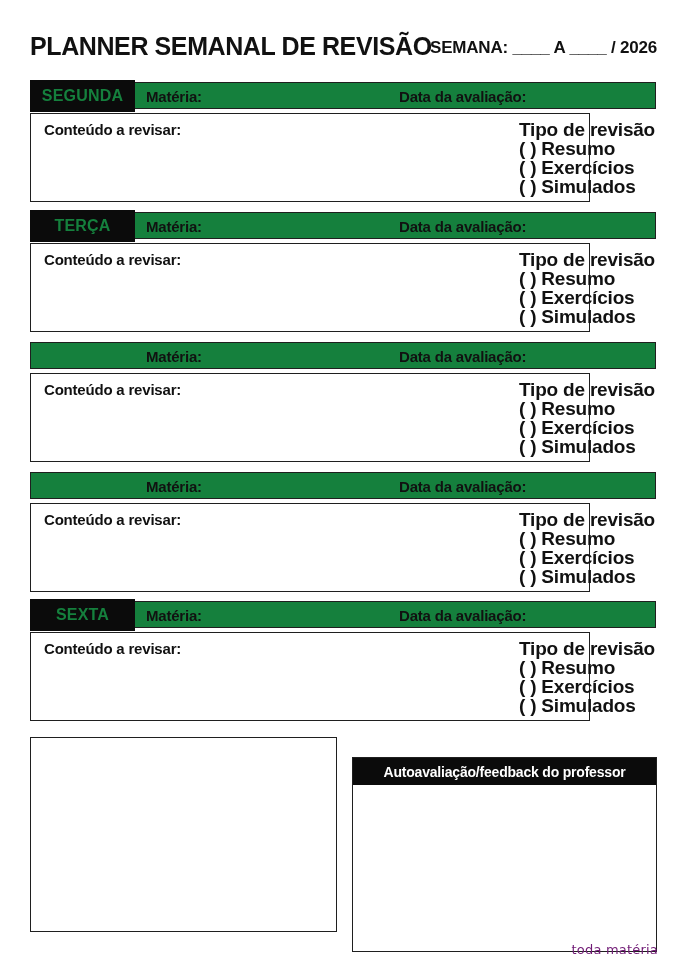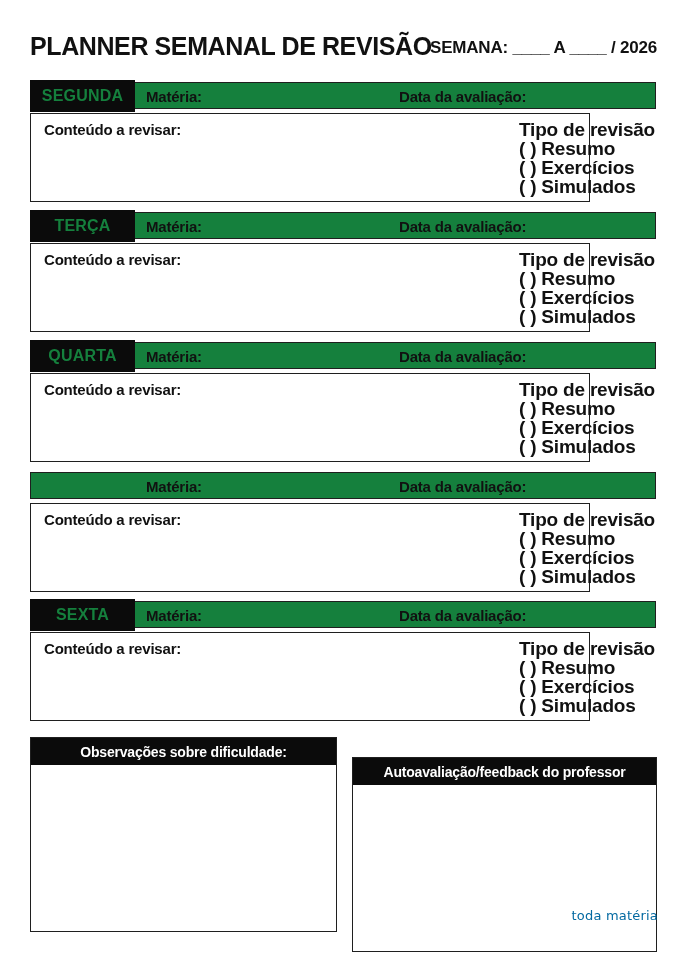--- a/index.html
+++ b/index.html
@@ -80,24 +80,24 @@
   .notes-right { left: 352px; width: 305px; margin-top: 20px; }
   .notes-header {
     height: 27px; background: #0b0b0b; color: #ffffff;
     display: flex; align-items: center; justify-content: center;
     font-size: 14px; font-weight: bold; letter-spacing: -0.2px; white-space: nowrap;
   }
   .notes-body { height: 165px; }
 
   
   .brand-logo {
-    position: absolute; right: 27px; top: 908px;
+    position: absolute; right: 27px; top: 942px;
     font-family: "DejaVu Sans", sans-serif;
     font-size: 13px; font-weight: normal; letter-spacing: 0.2px;
-    color: #0369a1; white-space: nowrap;
+    color: #701a75; white-space: nowrap;
   }
 </style>
 </head>
 <body>
 
 <div class="page-title">PLANNER SEMANAL DE REVISÃO</div>
 <div class="week-label">SEMANA: ____ A ____ / 2026</div>
 
 <div class="day d1">
   <div class="day-tab">SEGUNDA</div>
@@ -133,21 +133,20 @@
     <div class="review-col">
       <div class="review-title">Tipo de revisão</div>
       <div class="review-opt"><span class="checkbox-glyph">( )</span><span>Resumo</span></div>
       <div class="review-opt"><span class="checkbox-glyph">( )</span><span>Exercícios</span></div>
       <div class="review-opt"><span class="checkbox-glyph">( )</span><span>Simulados</span></div>
     </div>
   </div>
 </div>
 
 <div class="day d3">
-  <div class="day-tab">QUARTA</div>
   <div class="day-header">
     <span class="subject-label">Matéria:</span>
     <span class="subject-fill"></span>
     <span class="date-label">Data da avaliação:</span>
     <span class="date-fill"></span>
   </div>
   <div class="day-body">
     <span class="content-label">Conteúdo a revisar:</span>
     <span class="content-fill"></span>
     <div class="review-col">
@@ -192,21 +191,20 @@
     <div class="review-col">
       <div class="review-title">Tipo de revisão</div>
       <div class="review-opt"><span class="checkbox-glyph">( )</span><span>Resumo</span></div>
       <div class="review-opt"><span class="checkbox-glyph">( )</span><span>Exercícios</span></div>
       <div class="review-opt"><span class="checkbox-glyph">( )</span><span>Simulados</span></div>
     </div>
   </div>
 </div>
 
 <div class="notes-box notes-left">
-  <div class="notes-header">Observações sobre dificuldade:</div>
   <div class="notes-body"></div>
 </div>
 
 <div class="notes-box notes-right">
   <div class="notes-header">Autoavaliação/feedback do professor</div>
   <div class="notes-body"></div>
 </div>
 
 <div class="brand-logo">toda matéria</div>
 

